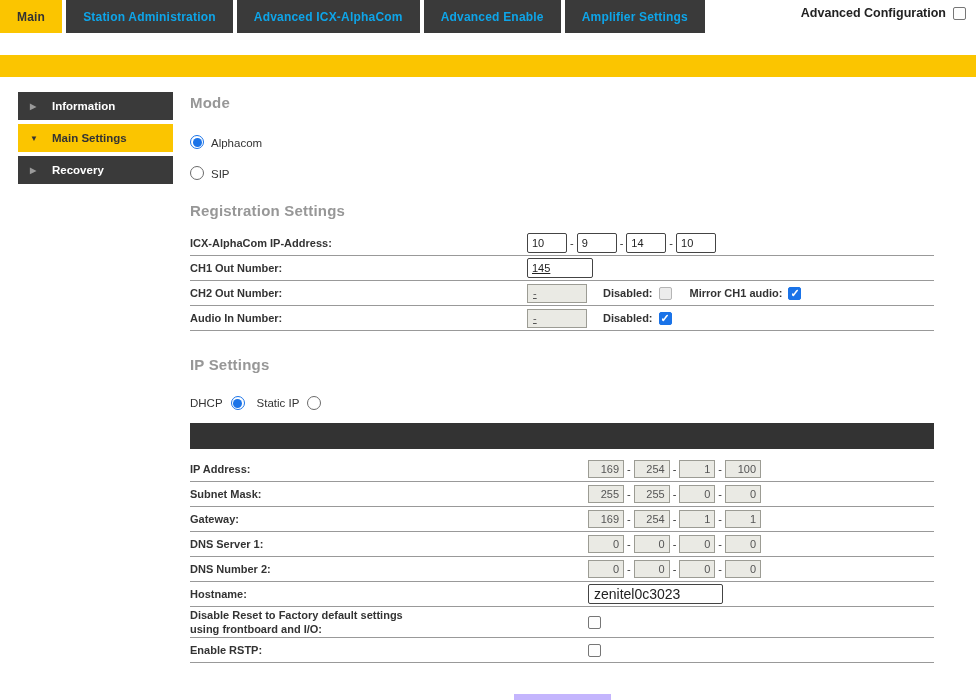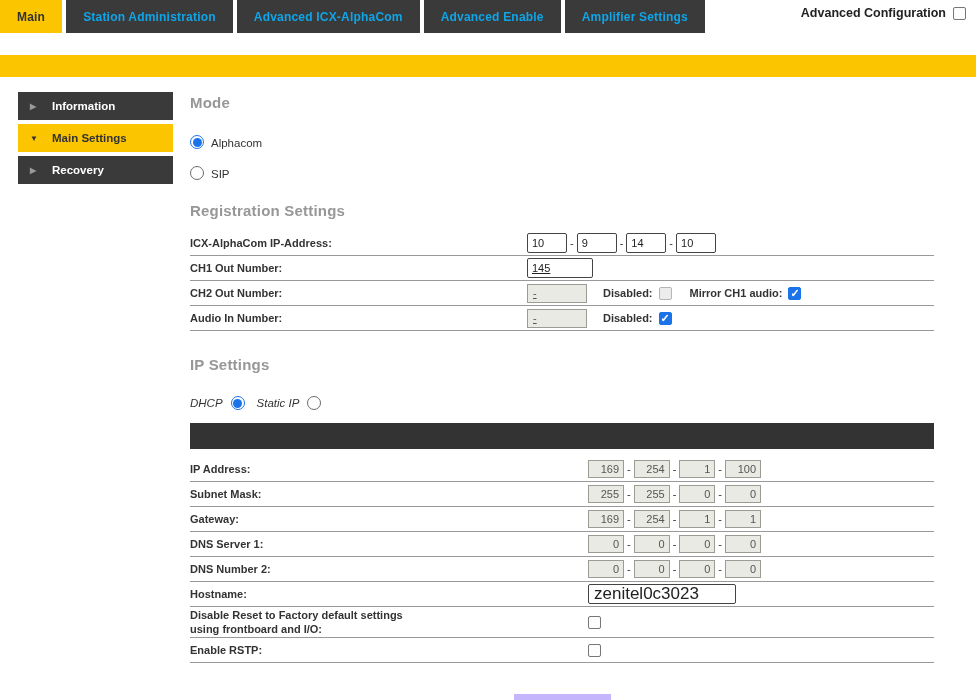--- a/index.html
+++ b/index.html
@@ -59,30 +59,30 @@
   .row .lab .inner { display:inline-block; max-width:240px; }
 
   input.oct { width:40px; height:20px; border:1px solid #444; font-size:11px;
     padding:0 4px; font-family:inherit; color:#222; border-radius:2px; }
   .dash { margin:0 3px; color:#333; }
   input.num { width:66px; height:20px; border:1px solid #444; font-size:11px;
     padding:0 4px; font-family:inherit; color:#222; border-radius:2px;text-decoration:underline; }
   input.dis { background:#eaeae4; border:1px solid #9c9c94; color:#555; border-radius:0; }
   input.dis-num { width:60px; height:19px; font-size:11px; padding:0 5px; font-family:inherit; }
   input.goct { width:36px; height:18px; font-size:11px; padding:0 4px; font-family:inherit;text-align:right; }
-  input.host { width:148px; height:20px; border:1px solid #444; font-size:17px;
+  input.host { width:135px; height:20px; border:1px solid #444; font-size:14px;
     padding:4px 5px; font-family:inherit; color:#222; border-radius:2px; }
 
   .inline-lab { font-weight:bold; margin-right:6px; }
   .gap16 { margin-left:16px; }
   .gap18 { margin-left:18px; }
 
   
   .dhcp-row { display:flex; align-items:center; gap:8px; font-size:11.5px; color:#333;
-    margin-top:23px;font-style:italic; }
+    margin-top:23px; }
   .blackbar { height:26px; background:#333; margin-top:13px; }
   .tbl.ip { margin-top:8px; }
 
   .save-wrap { margin-top:31px; text-align:center; }
   .save-btn { width:97px; height:28px; background:#c4b5fd; border:none; color:#333;
     font-size:12.5px; font-weight:bold; font-family:Liberation Mono, monospace; letter-spacing:.5px; cursor:pointer; }
 
   .mt22 { margin-top:22px; }
   .mt24 { margin-top:25px; }
 </style>

